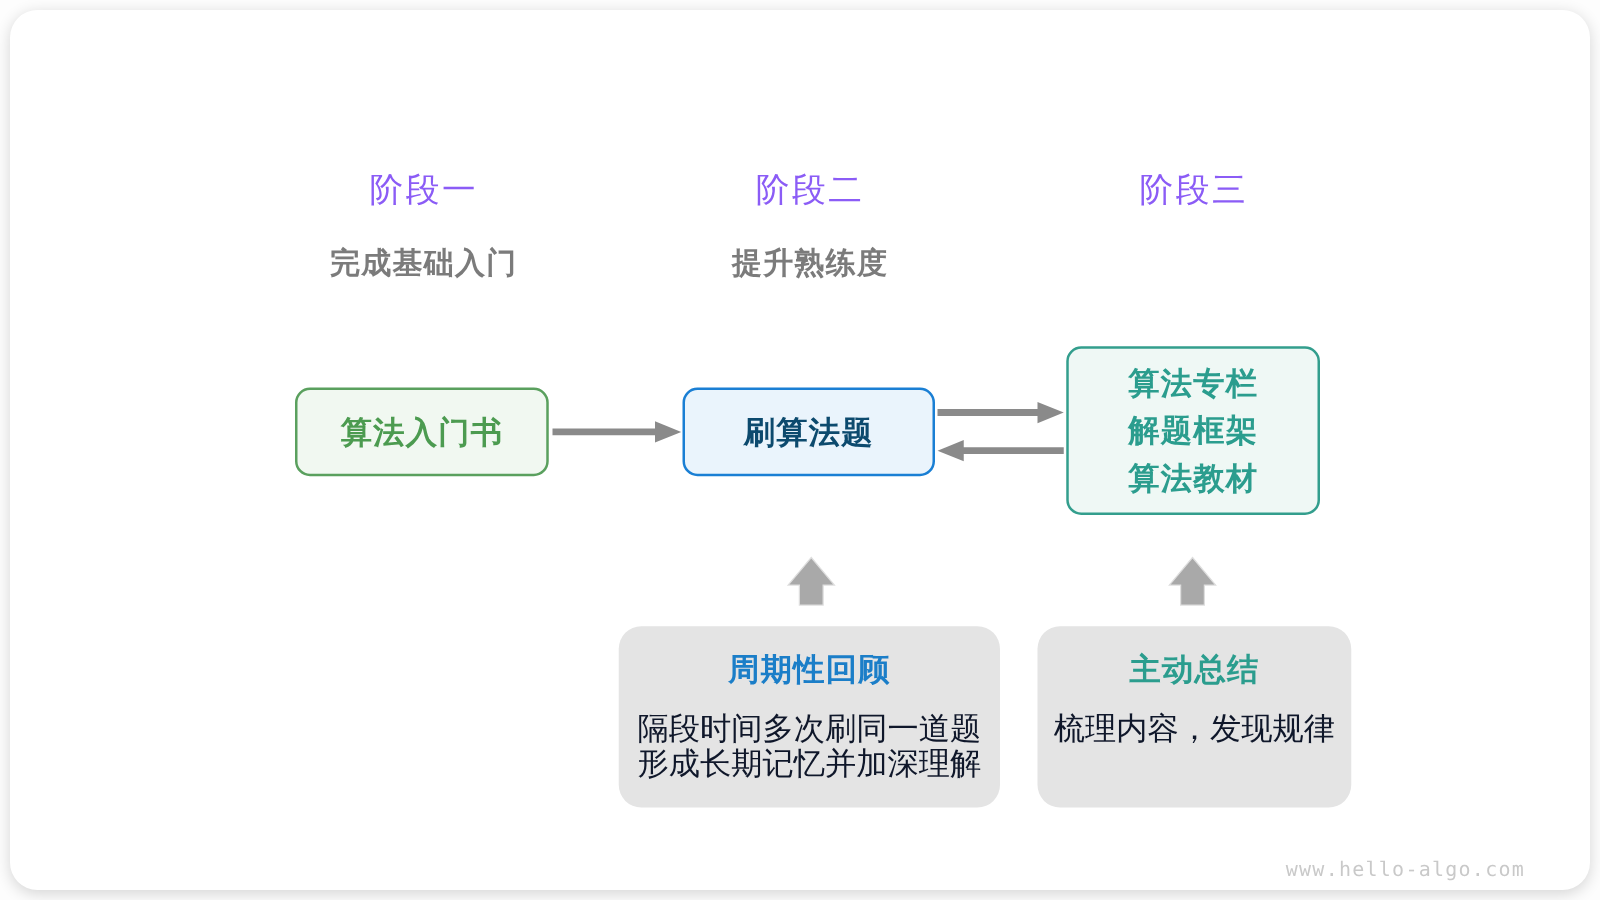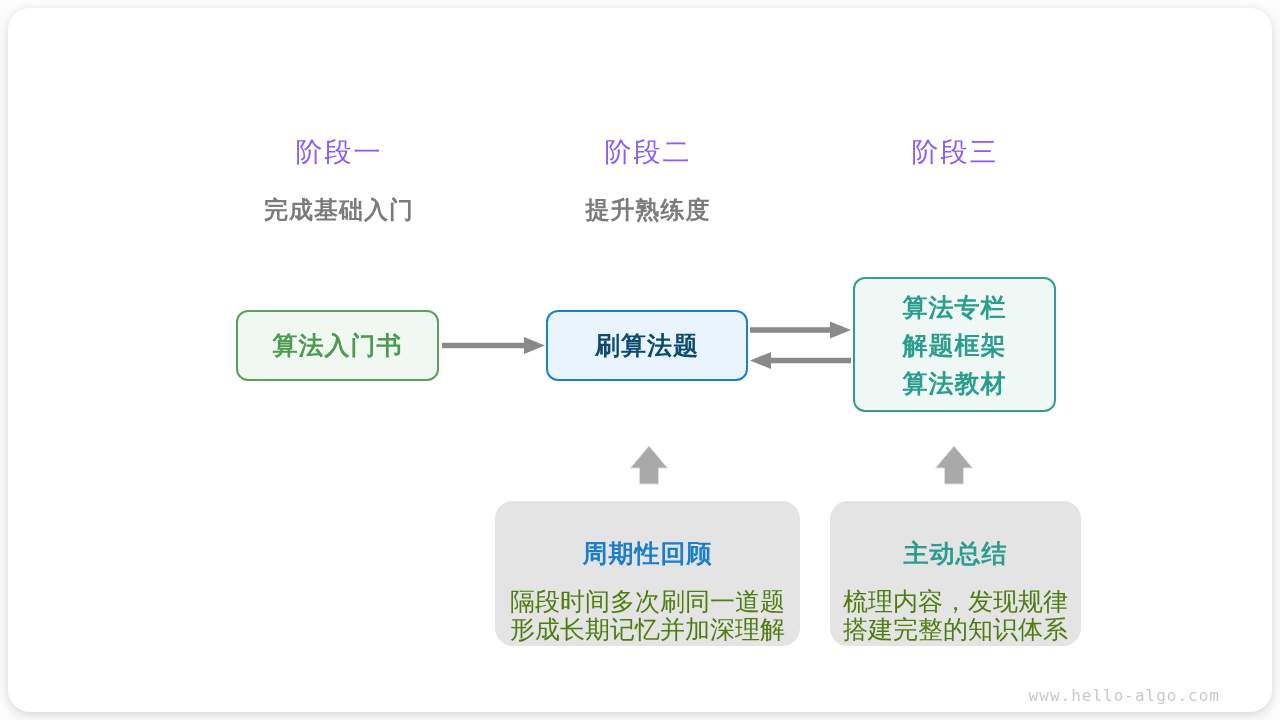--- a/index.html
+++ b/index.html
@@ -21,26 +21,26 @@
   }
   .node-green { background: #f1f8f1; border: 2.5px solid #5aa05e; color: #4c9b50; }
   .node-blue  { background: #eaf4fc; border: 2.5px solid #1a7fd4; color: #0c4a6e; }
   .node-teal  { background: #eff8f5; border: 2.5px solid #339e8d; color: #2b9d8e; flex-direction: column; }
   .node-teal .node-line { line-height: 38px; }
 
   .arrows { position: absolute; left: 0; top: 0; width: 1280px; height: 720px; pointer-events: none; }
 
   .callout {
     position: absolute; background: #e4e4e4; border-radius: 18px;
-    text-align: center; padding-top: 36px;
+    text-align: center; padding-top: 18px;
   }
   .callout-title { font-size: 25px; font-weight: 700; letter-spacing: 1px; }
   .callout-title.blue { color: #1b7ec8; }
   .callout-title.teal { color: #2b9d8e; }
-  .callout-body { margin-top: 17px; font-size: 25px; color: #4d7c0f; line-height: 28px; }
+  .callout-body { margin-top: 17px; font-size: 25px; color: #0f172a; line-height: 28px; }
 
   .watermark {
     position: absolute; right: 52px; top: 678px;
     font-family: "DejaVu Sans Mono", monospace;
     font-size: 16px; color: #c9c9c9; letter-spacing: 1px;
   }
 </style>
 </head>
 <body>
 
@@ -99,20 +99,19 @@
       <div class="callout-body">
         <div>隔段时间多次刷同一道题</div>
         <div>形成长期记忆并加深理解</div>
       </div>
     </div>
 
     <div class="callout" style="left:822px; top:493px; width:251px; height:145px;">
       <div class="callout-title teal">主动总结</div>
       <div class="callout-body">
         <div>梳理内容，发现规律</div>
-        <div>搭建完整的知识体系</div>
       </div>
     </div>
 
     <div class="watermark">www.hello-algo.com</div>
 
   </div>
 </div>
 
 </body></html>

